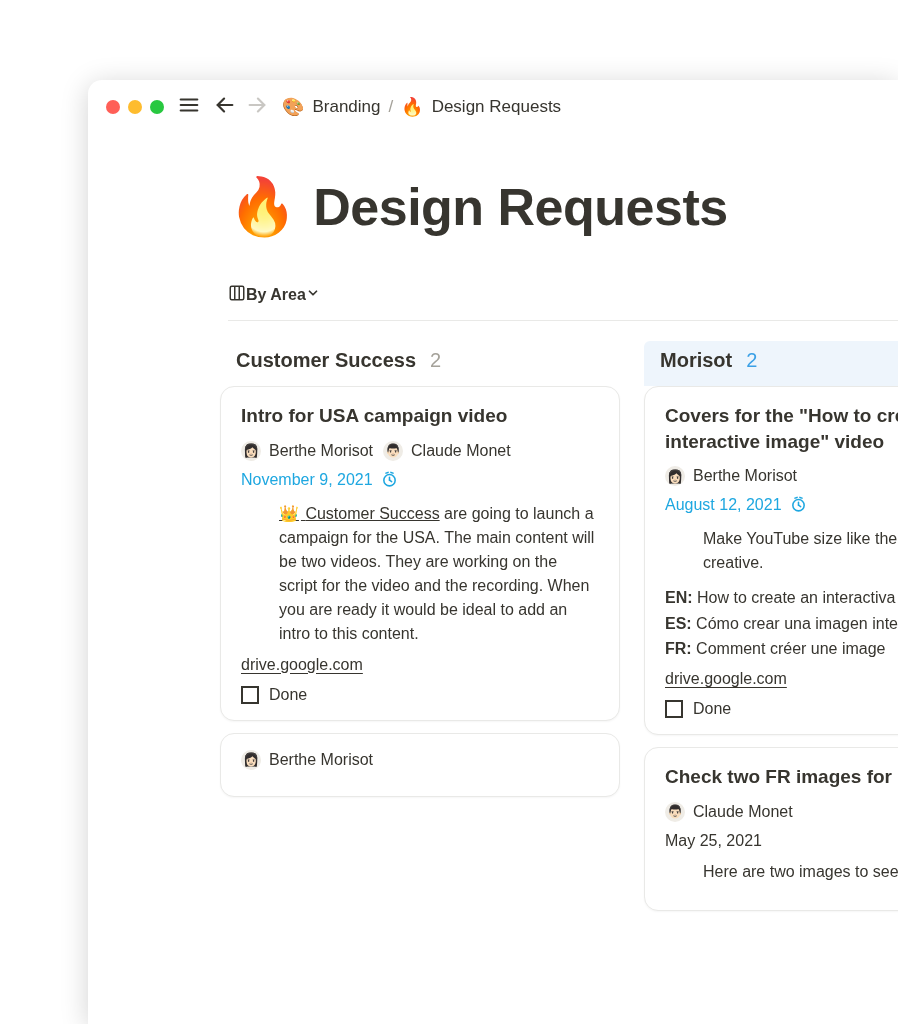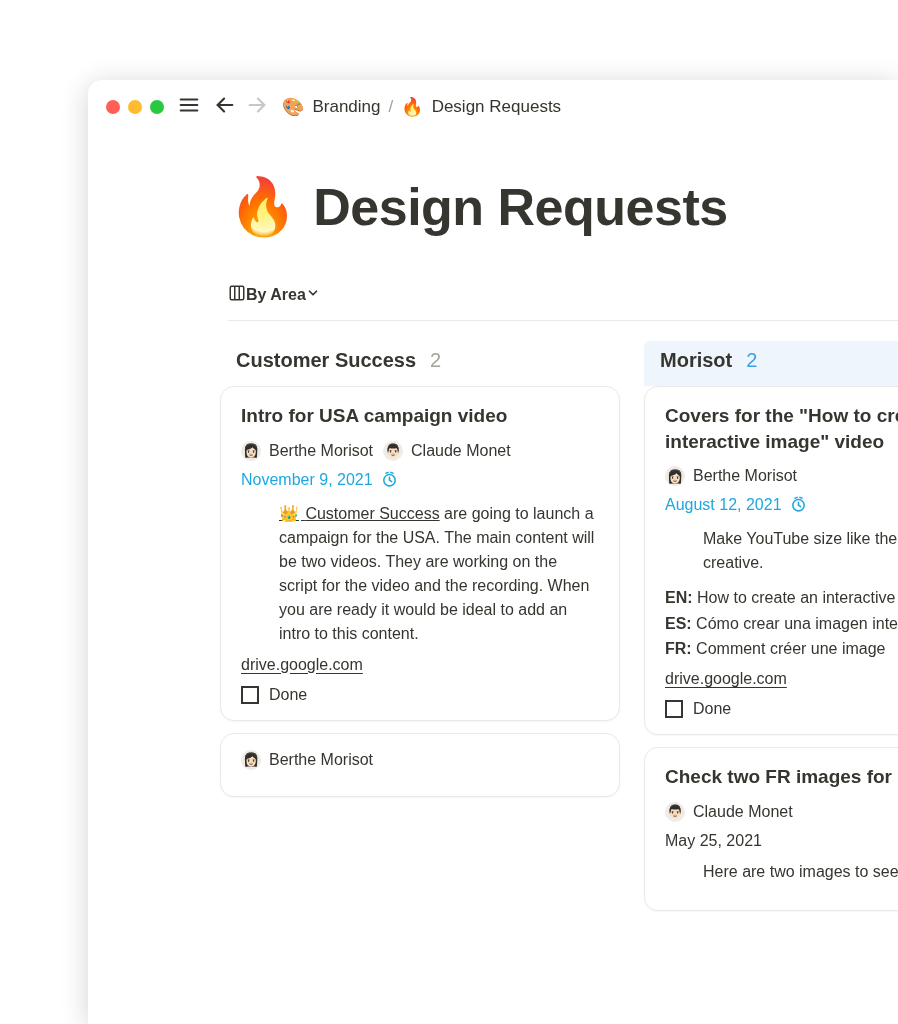--- a/index.html
+++ b/index.html
@@ -206,21 +206,21 @@
                   <circle cx="12" cy="13" r="8"></circle>
                   <line x1="12" y1="9" x2="12" y2="13"></line>
                   <line x1="12" y1="13" x2="15" y2="15"></line>
                   <line x1="7" y1="3" x2="10" y2="2"></line>
                   <line x1="17" y1="3" x2="14" y2="2"></line>
                 </svg>
             </span>
           </div>
           <div class="body-text">Make YouTube size like the webinar, but creative.</div>
           <div class="lang-list">
-            <div><strong>EN:</strong><span> How to create an interactive</span></div>
+            <div><strong>EN:</strong><span> How to create an interactiva</span></div>
             <div><strong>ES:</strong><span> Cómo crear una imagen interactiva</span></div>
             <div><strong>FR:</strong><span> Comment créer une image</span></div>
           </div>
           <div class="link-text">drive.google.com</div>
           <div class="checkbox-row">
             <span class="checkbox"></span>
             <span>Done</span>
           </div>
         </div>
 

